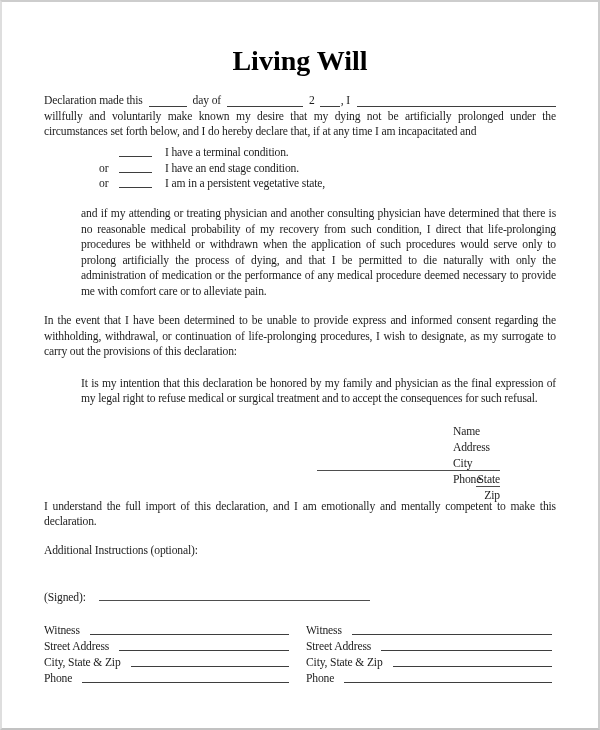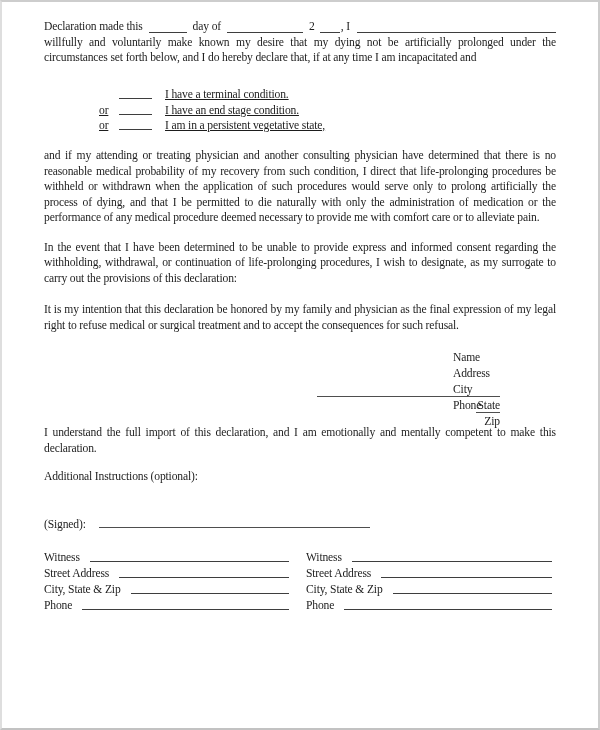--- a/index.html
+++ b/index.html
@@ -15,27 +15,27 @@
   .para { font-size:11.6px; line-height:15.5px; text-align:justify; letter-spacing:-0.15px; }
 
   .introline { display:flex; align-items:flex-end; margin-top:17px; font-size:11.6px; line-height:15.5px; white-space:nowrap; letter-spacing:-0.15px;font-family:Liberation Serif, serif; }
   .blank { display:inline-block; border-bottom:1.5px solid #3e3e3e; height:10px; }
   .introline .blank { margin-bottom:2px; }
   .b-day   { width:38px; margin-left:6px; margin-right:6px; }
   .b-month { width:76px; margin-left:6px; margin-right:6px; }
   .b-year  { width:20px; margin-left:5px; margin-right:1px; }
   .b-name  { flex:1; margin-left:7px; }
 
-  .conditions { margin-top:20px; margin-left:55px; font-size:11.6px; letter-spacing:-0.15px;text-decoration:underline; }
+  .conditions { margin-top:4px; margin-left:55px; font-size:11.6px; letter-spacing:-0.15px; }
   .cond-row { display:flex; align-items:flex-end; height:15.5px; }
   .cond-or { width:20px; }
   .cond-blank { width:33px; border-bottom:1.5px solid #3e3e3e; height:10px; margin-bottom:2px; }
   .cond-text { margin-left:13px; }
 
-  .mt16 { margin-top:16px; }
+  .mt16 { margin-top:16px;margin-left:37px; }
   .mt14 { margin-top:14px; }
   .mt10 { margin-top:10px; }
 
   .fields { margin-top:18px; margin-left:58px; width:398px; font-size:11.6px; letter-spacing:-0.15px; }
   .field-row { display:flex; align-items:flex-end; height:16px;flex-direction:column; }
   .flabel { width:47px; flex-shrink:0; }
   .fline { border-bottom:1.5px solid #4e4e4e; height:10px; margin-bottom:2px; }
   .grow { flex:1; }
   .city-line  { width:183px; }
   .state-label{ margin-left:10px; }
@@ -53,20 +53,21 @@
   .wit-col.right { flex:1; margin-right:4px; }
   .wit-row { display:flex; align-items:flex-end; height:16px; }
   .wit-label { flex-shrink:0; margin-right:10px; white-space:nowrap; }
   .wit-line { flex:1; border-bottom:1.5px solid #3e3e3e; height:10px; margin-bottom:2px; }
 </style>
 </head>
 <body>
 
 <div class="page">
 
+  <h1 class="title">Living Will</h1>
 
   <div class="introline">
     <span>Declaration made this</span>
     <span class="blank b-day"></span>
     <span>day of</span>
     <span class="blank b-month"></span>
     <span>2</span>
     <span class="blank b-year"></span>
     <span>, I</span>
     <span class="blank b-name"></span>

